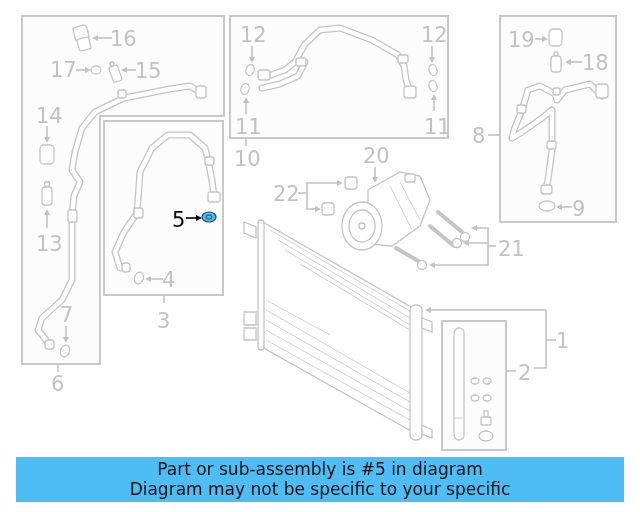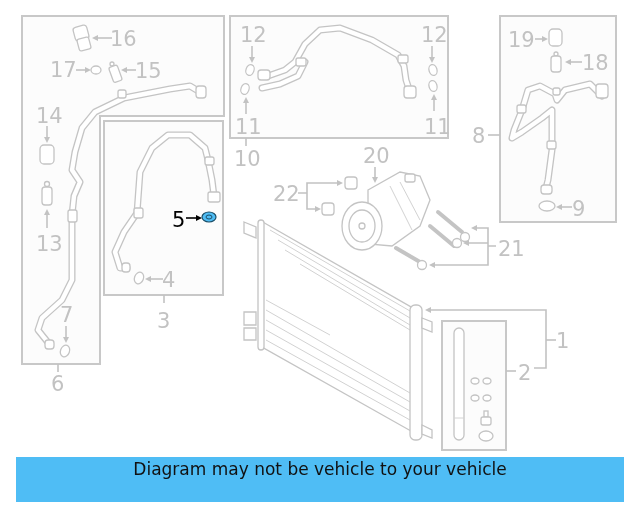--- a/index.html
+++ b/index.html
@@ -232,14 +232,15 @@
     <ellipse class="part" cx="487" cy="398" rx="4" ry="3"></ellipse>
     <rect class="part" x="484" y="411" width="4" height="6"></rect>
     <rect class="part" x="481" y="417" width="10" height="8" rx="2"></rect>
     <ellipse class="part" cx="486" cy="436" rx="7" ry="5"></ellipse>
   </g>
   <line class="ln" x1="506" y1="371" x2="516" y2="371"></line>
   <text class="lbl" x="518" y="380">2</text>
 </svg>
 
 <div id="banner">
-  <div>Diagram may not be vehicle to your vehicle</div>
+  <div>Part or sub-assembly is #5 in diagram</div>
+  <div>Diagram may not be specific to your specific</div>
 </div>
 
 </body></html>

